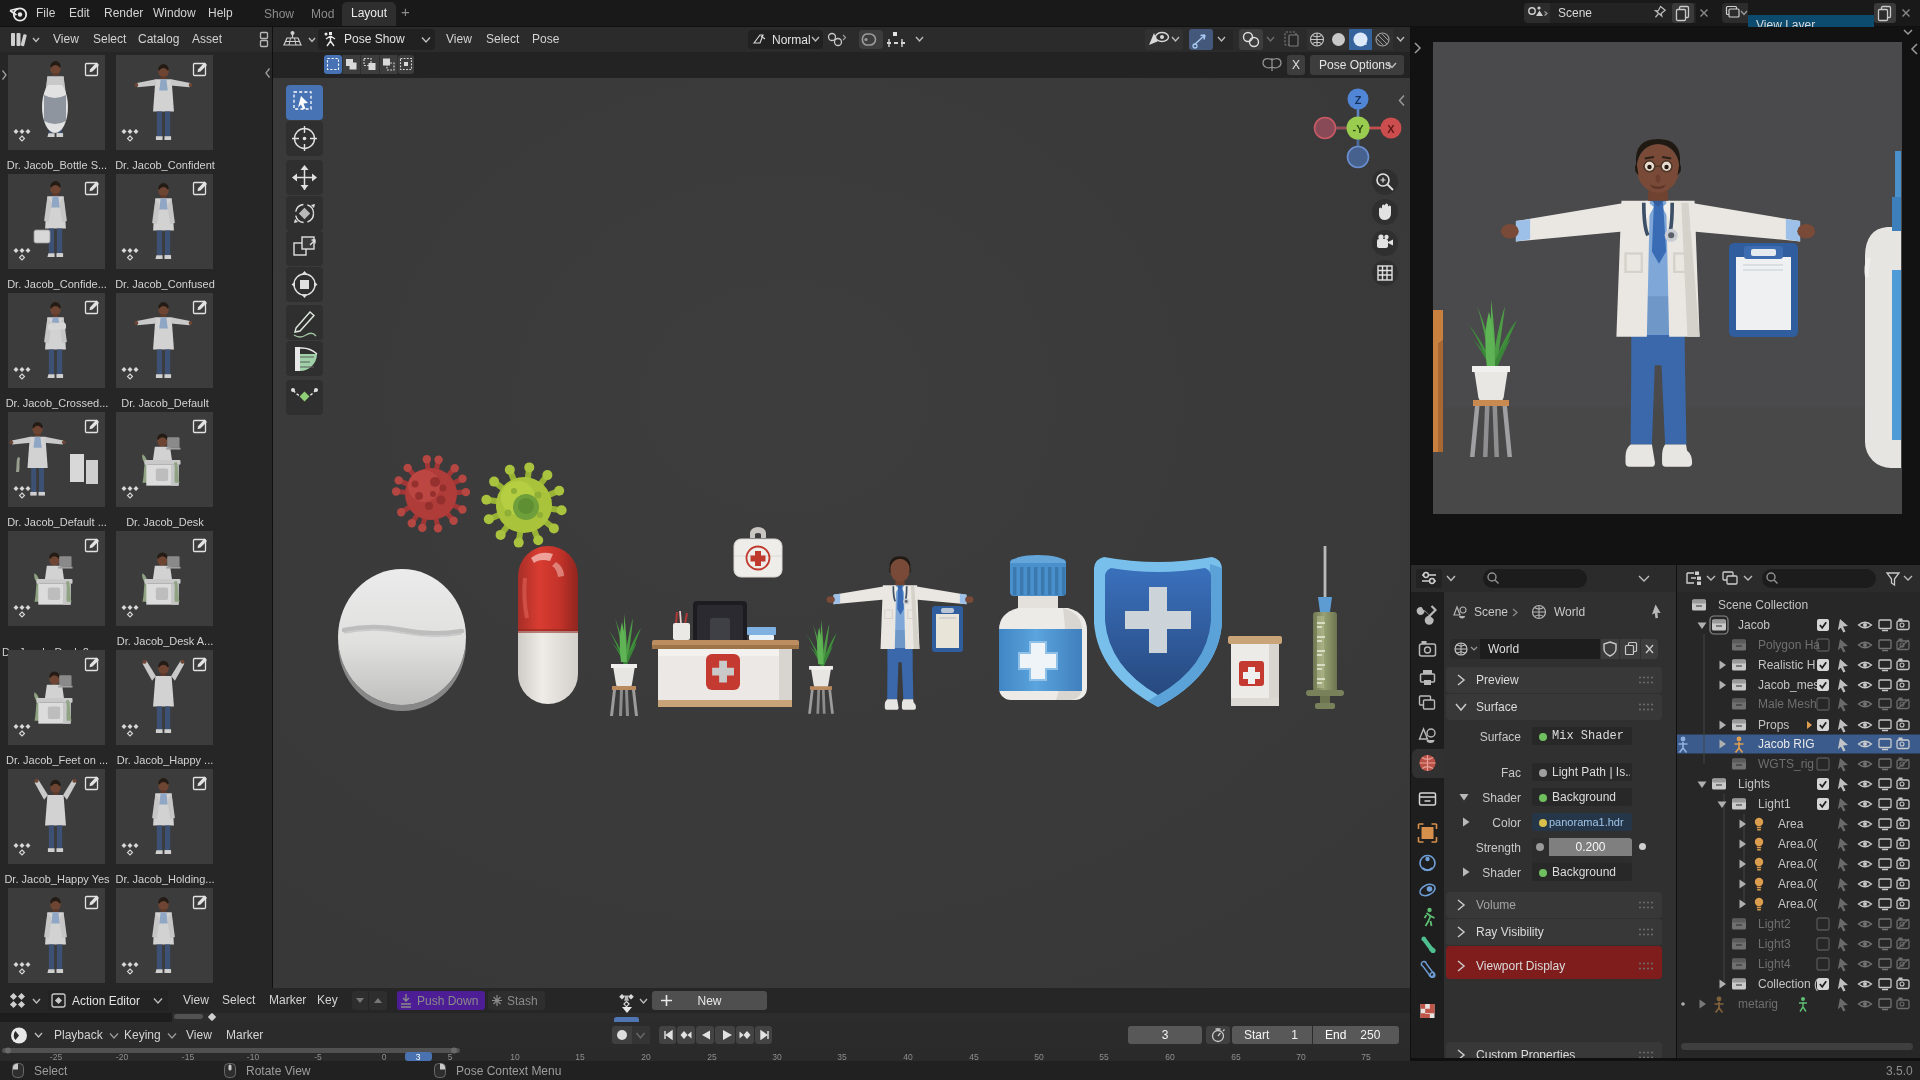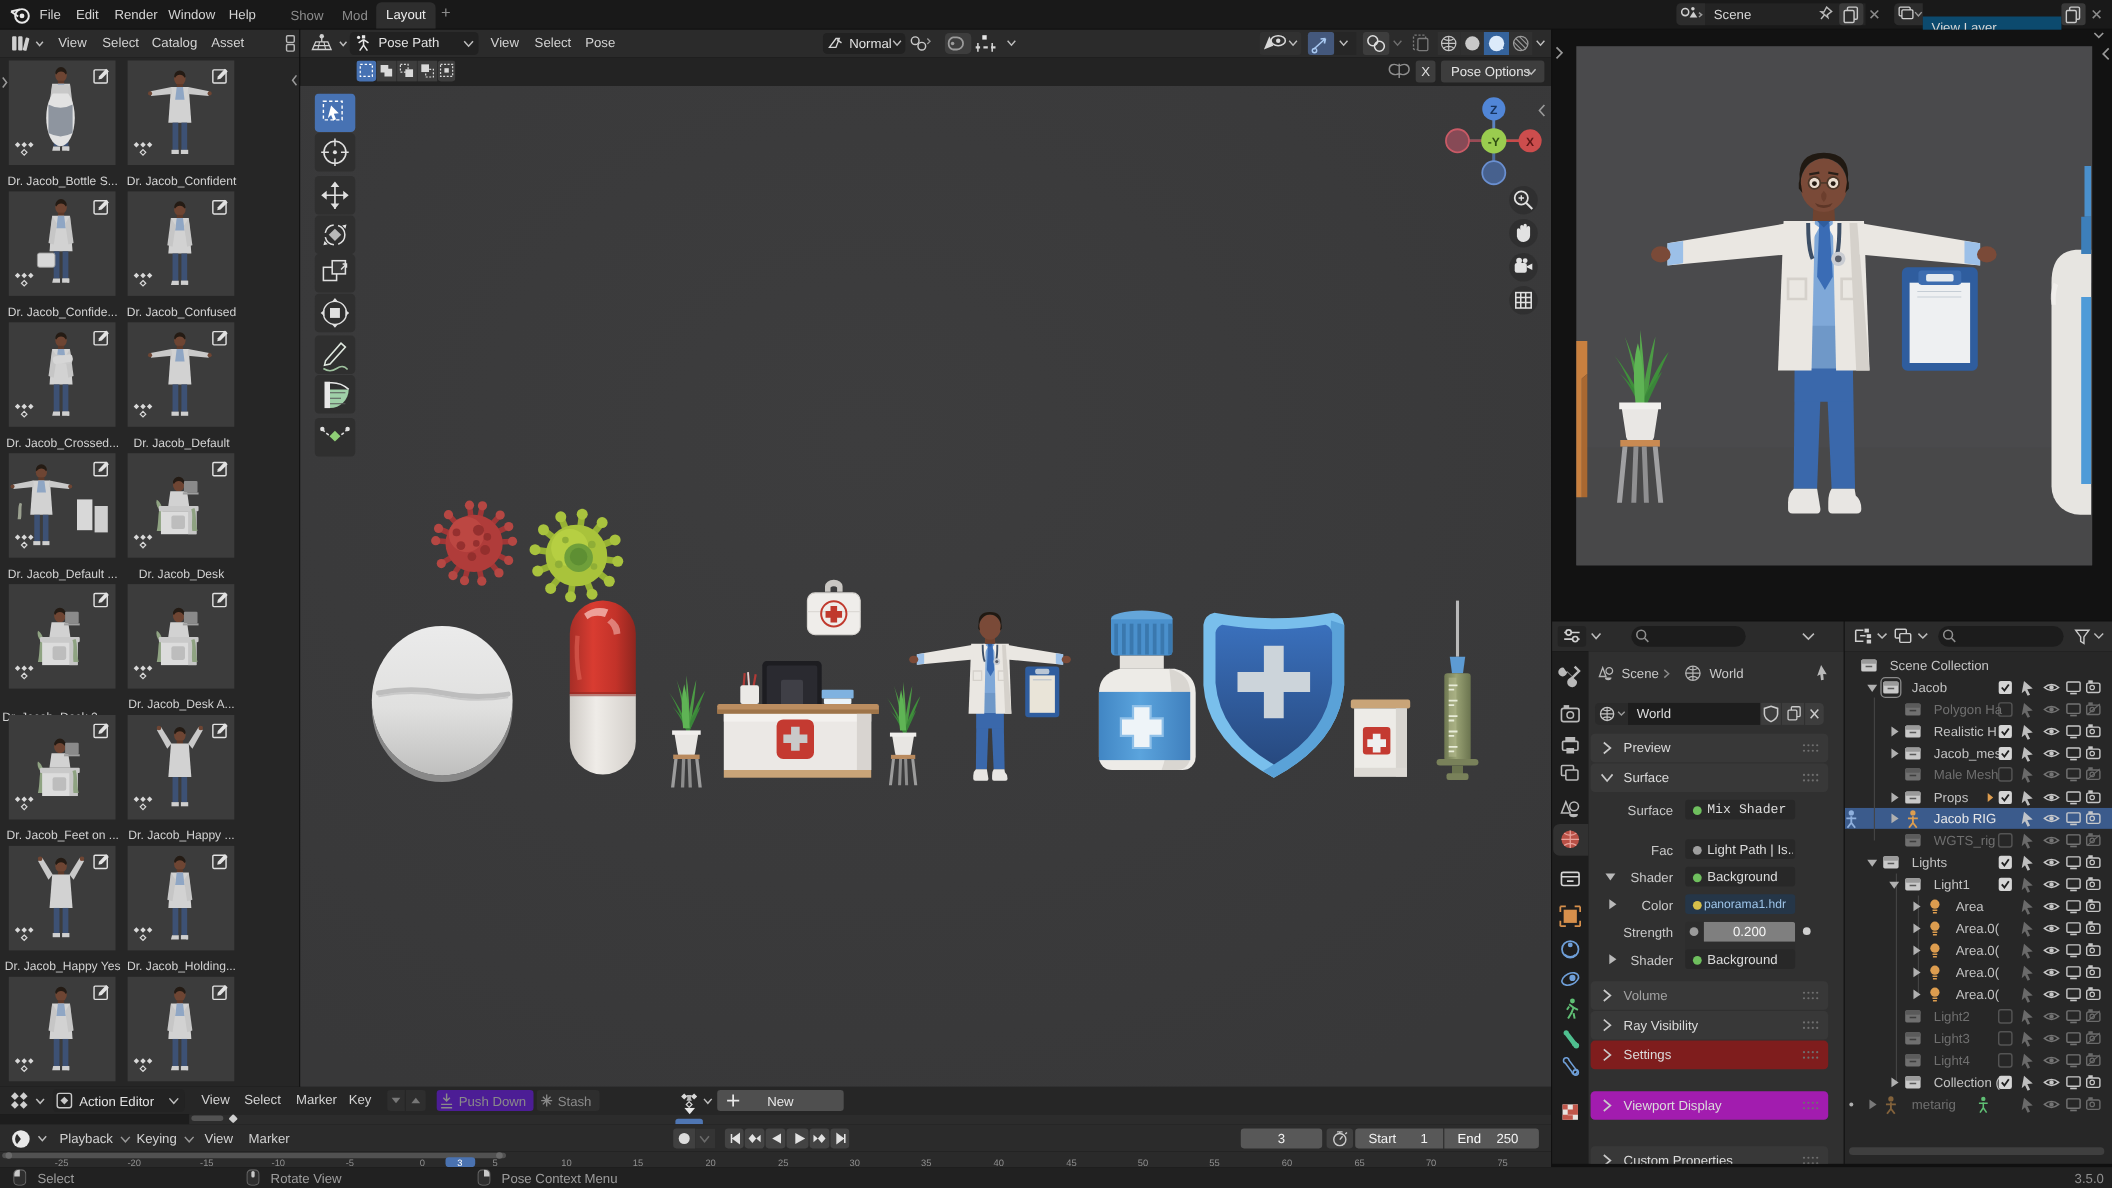--- a/index.html
+++ b/index.html
@@ -402,21 +402,21 @@
       <path d="M10.5 8 V4" stroke="#cfcfcf" stroke-width="1.2"></path>
       <circle cx="10.5" cy="3" r="2" fill="#cfcfcf"></circle>
       <path d="M27 8 l3 3.5 3-3.5" fill="none" stroke="#bdbdbd" stroke-width="1.4"></path>
     </svg>
     <div class="abs" style="left:45px;top:2px;width:117px;height:21px;background:#212121;border-radius:4px;">
       <svg class="abs" style="left:4px;top:2px;" width="17" height="17" viewBox="0 0 17 17">
         <rect x="7" y="1" width="3" height="3" fill="#e8e8e8"></rect>
         <circle cx="4" cy="3" r="1.5" fill="#e8e8e8"></circle>
         <path d="M8.5 5 L4 8 M8.5 5 L13 8 M8.5 5 v5 M8.5 10 L5 15 M8.5 10 L12 15" stroke="#e8e8e8" stroke-width="1.4" fill="none"></path>
       </svg>
-      <div class="abs" style="left:26px;top:3px;color:#e2e2e2;">Pose Path</div>
+      <div class="abs" style="left:26px;top:3px;color:#e2e2e2;">Pose Show</div>
       <svg class="abs" style="left:102px;top:7px;" width="12" height="9" viewBox="0 0 12 9">
           <path d="M2 1.5 l4 4.5 4-4.5" fill="none" stroke="#bdbdbd" stroke-width="1.4"></path>
         </svg>
     </div>
     <div class="abs hdr-menu" style="left:173px;top:5px;">View</div>
     <div class="abs hdr-menu" style="left:213px;top:5px;">Select</div>
     <div class="abs hdr-menu" style="left:259px;top:5px;">Pose</div>
 
     <svg class="abs" style="left:475px;top:3px;" width="100" height="19" viewBox="0 0 100 19">
       <rect x="0" y="0" width="75" height="19" rx="4" fill="#212121"></rect>
@@ -1173,21 +1173,21 @@
           <circle cx="2" cy="2.5" r="1" fill="#6f6f6f"></circle>
           <circle cx="2" cy="7.5" r="1" fill="#6f6f6f"></circle>
           <circle cx="6" cy="2.5" r="1" fill="#6f6f6f"></circle>
           <circle cx="6" cy="7.5" r="1" fill="#6f6f6f"></circle>
           <circle cx="10" cy="2.5" r="1" fill="#6f6f6f"></circle>
           <circle cx="10" cy="7.5" r="1" fill="#6f6f6f"></circle>
           <circle cx="14" cy="2.5" r="1" fill="#6f6f6f"></circle>
           <circle cx="14" cy="7.5" r="1" fill="#6f6f6f"></circle>
         </svg>
       </div>
-    <div class="abs" style="left:2px;top:400px;width:216px;height:26px;background:#a21caf;border-radius:4px;">
+    <div class="abs" style="left:2px;top:361px;width:216px;height:26px;background:#7f1d1d;border-radius:4px;">
         <svg class="abs" style="left:0;top:0;" width="30" height="26" viewBox="0 0 30 26">
           <path d="M12 8 l6 5 -6 5" fill="none" stroke="#c9c9c9" stroke-width="1.5"></path>
         </svg>
         <div class="abs" style="left:30px;top:6px;color:#dcdcdc;">Viewport Display</div>
         <svg class="abs" style="left:192px;top:8px;" width="16" height="10" viewBox="0 0 16 10">
           <circle cx="2" cy="2.5" r="1" fill="#6f6f6f"></circle>
           <circle cx="2" cy="7.5" r="1" fill="#6f6f6f"></circle>
           <circle cx="6" cy="2.5" r="1" fill="#6f6f6f"></circle>
           <circle cx="6" cy="7.5" r="1" fill="#6f6f6f"></circle>
           <circle cx="10" cy="2.5" r="1" fill="#6f6f6f"></circle>

